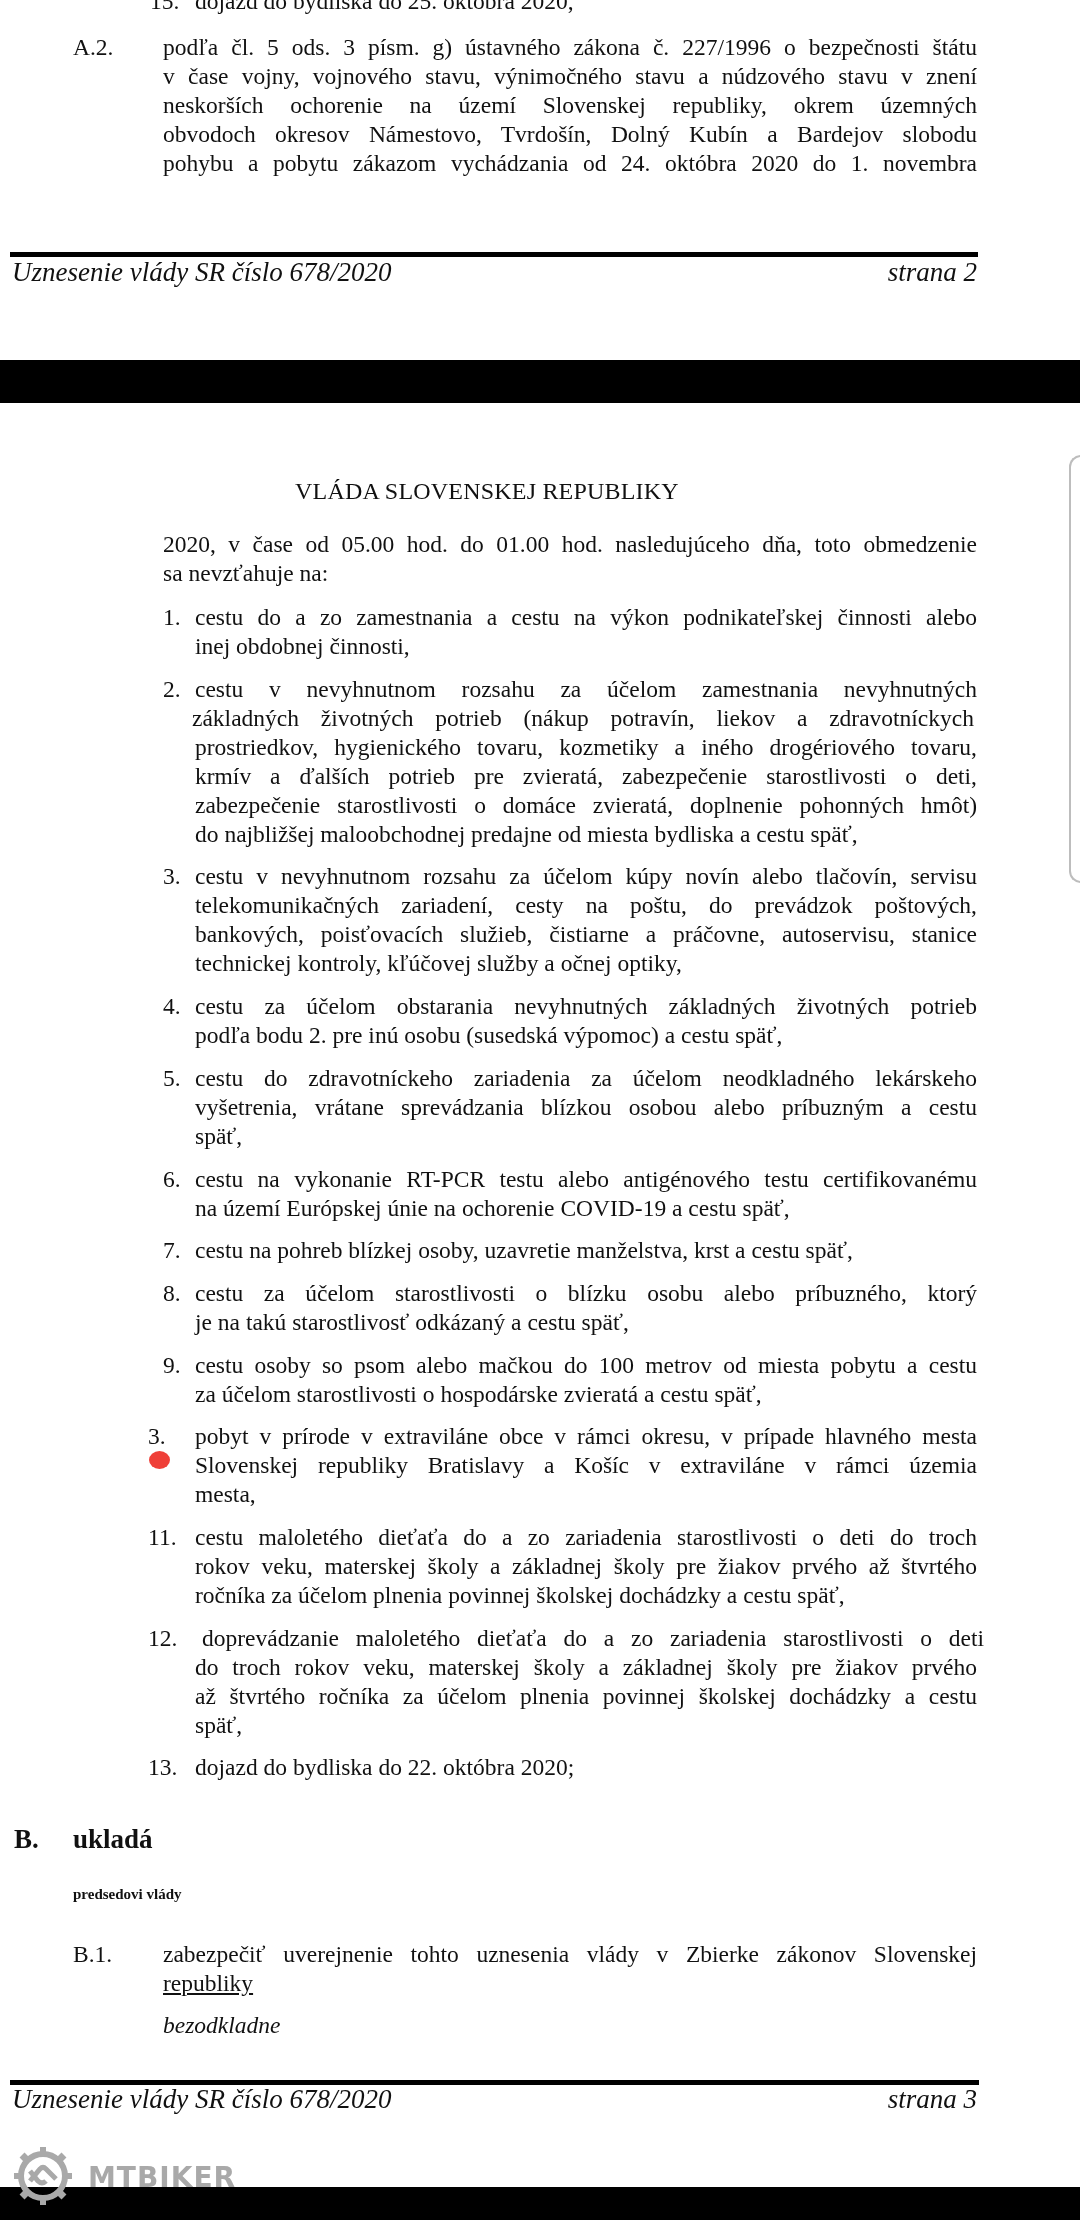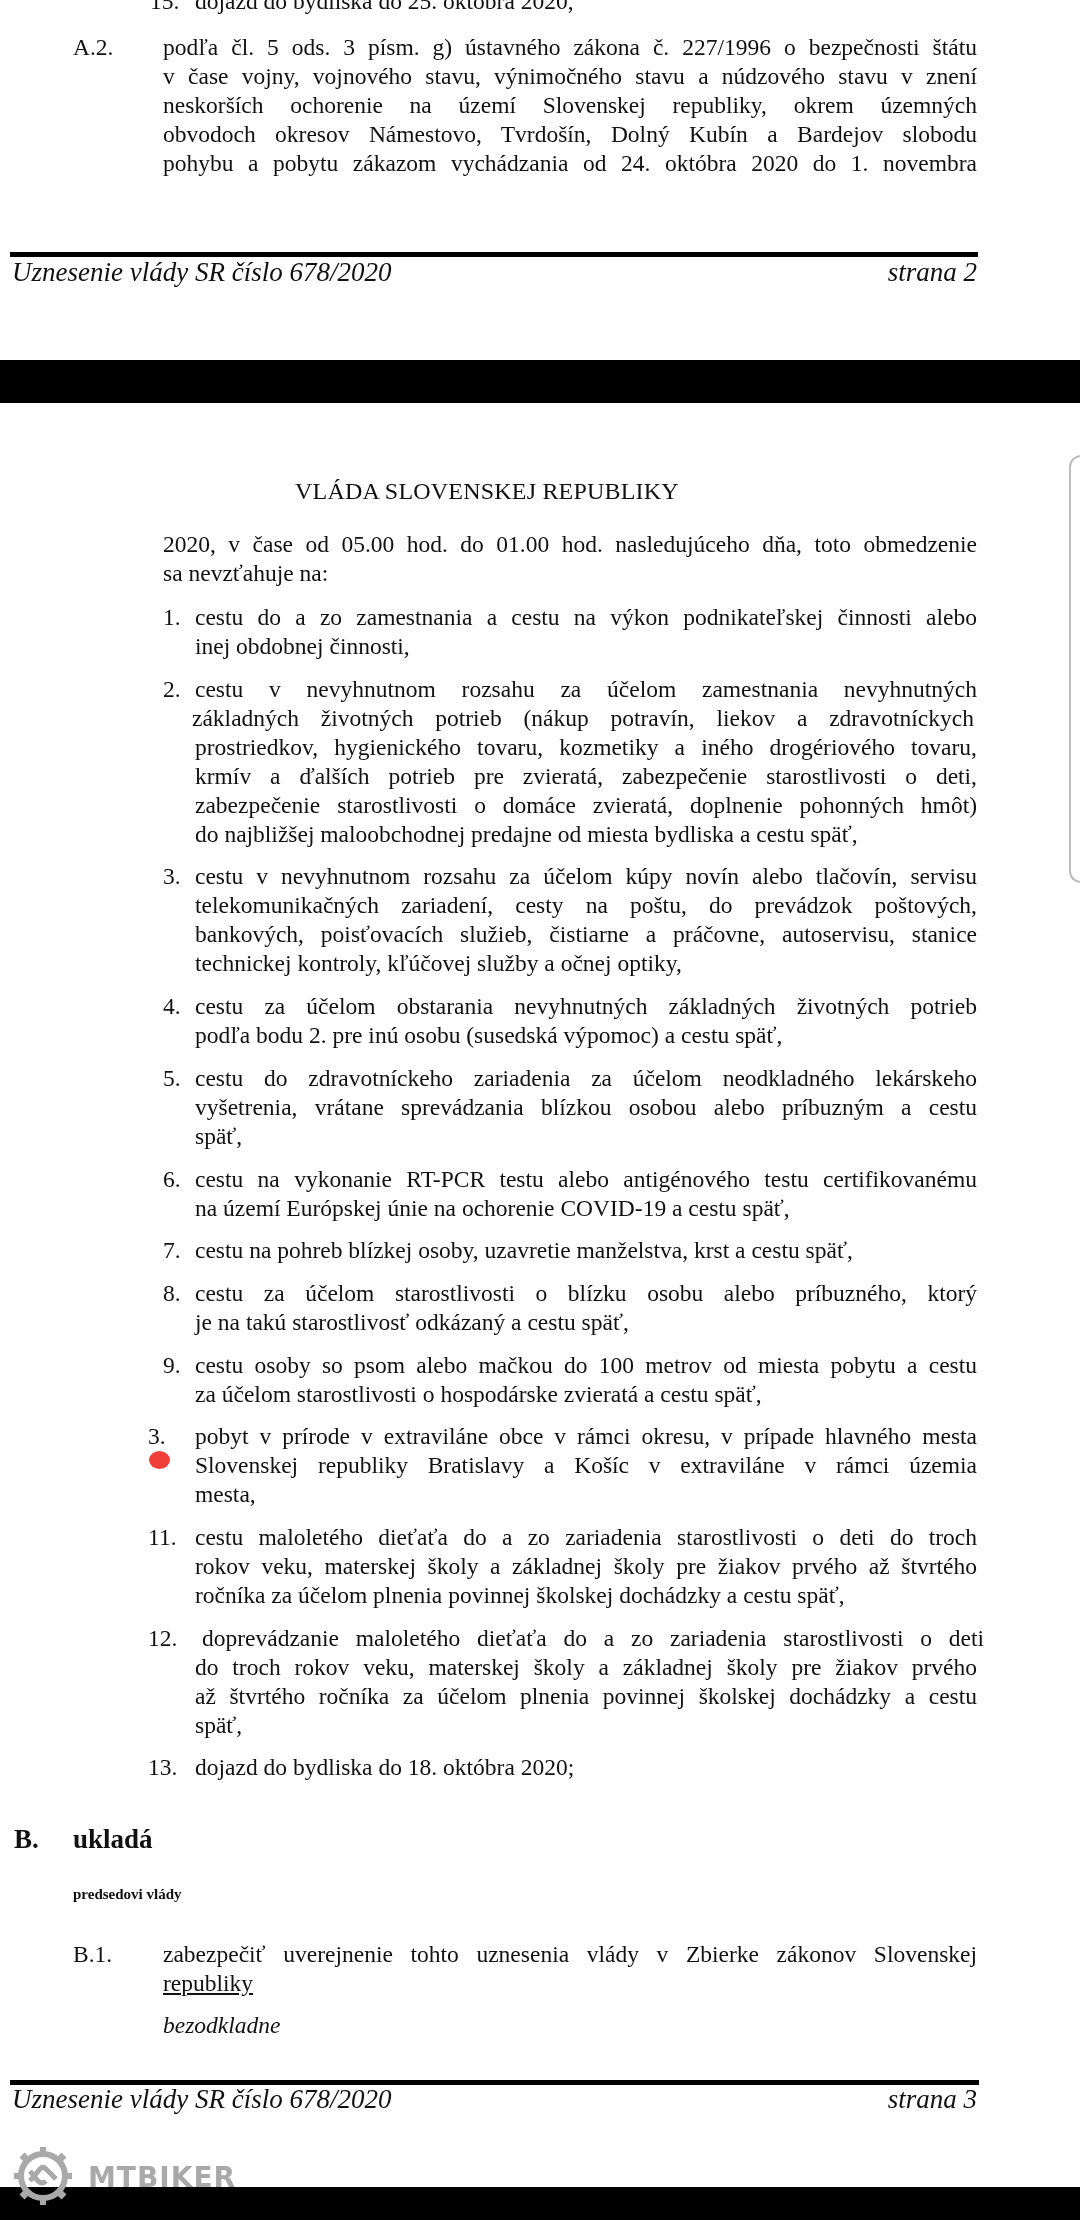--- a/index.html
+++ b/index.html
@@ -130,21 +130,21 @@
     </div>
     <div>
       <div class="num" style="top: 1623.7px; left: 148px;">12.</div>
       <div class="ln j" style="left: 202px; top: 1623.7px; width: 782px;">doprevádzanie maloletého dieťaťa do a zo zariadenia starostlivosti o deti</div>
       <div class="ln j" style="left: 195px; top: 1652.7px; width: 782px;">do troch rokov veku, materskej školy a základnej školy pre žiakov prvého</div>
       <div class="ln j" style="left: 195px; top: 1681.7px; width: 782px;">až štvrtého ročníka za účelom plnenia povinnej školskej dochádzky a cestu</div>
       <div class="ln" style="left: 195px; top: 1710.7px;">späť,</div>
     </div>
     <div>
       <div class="num" style="top: 1753.4px; left: 148px;">13.</div>
-      <div class="ln" style="left: 195px; top: 1753.4px;">dojazd do bydliska do 18. októbra 2020;</div>
+      <div class="ln" style="left: 195px; top: 1753.4px;">dojazd do bydliska do 22. októbra 2020;</div>
     </div>
   </div>
 
 <div class="red-dot"></div>
 
 <div class="abs bold" style="left:14px; top:1823px; font-size:27px; line-height:32px;">B.</div>
 <div class="abs bold" style="left:73px; top:1823px; font-size:27px; line-height:32px;">ukladá</div>
 <div class="abs bold" style="left:73px; top:1880px; font-size:15px; line-height:29px;">predsedovi vlády</div>
 
 <div class="num" style="left:73px; top:1940px;">B.1.</div>

